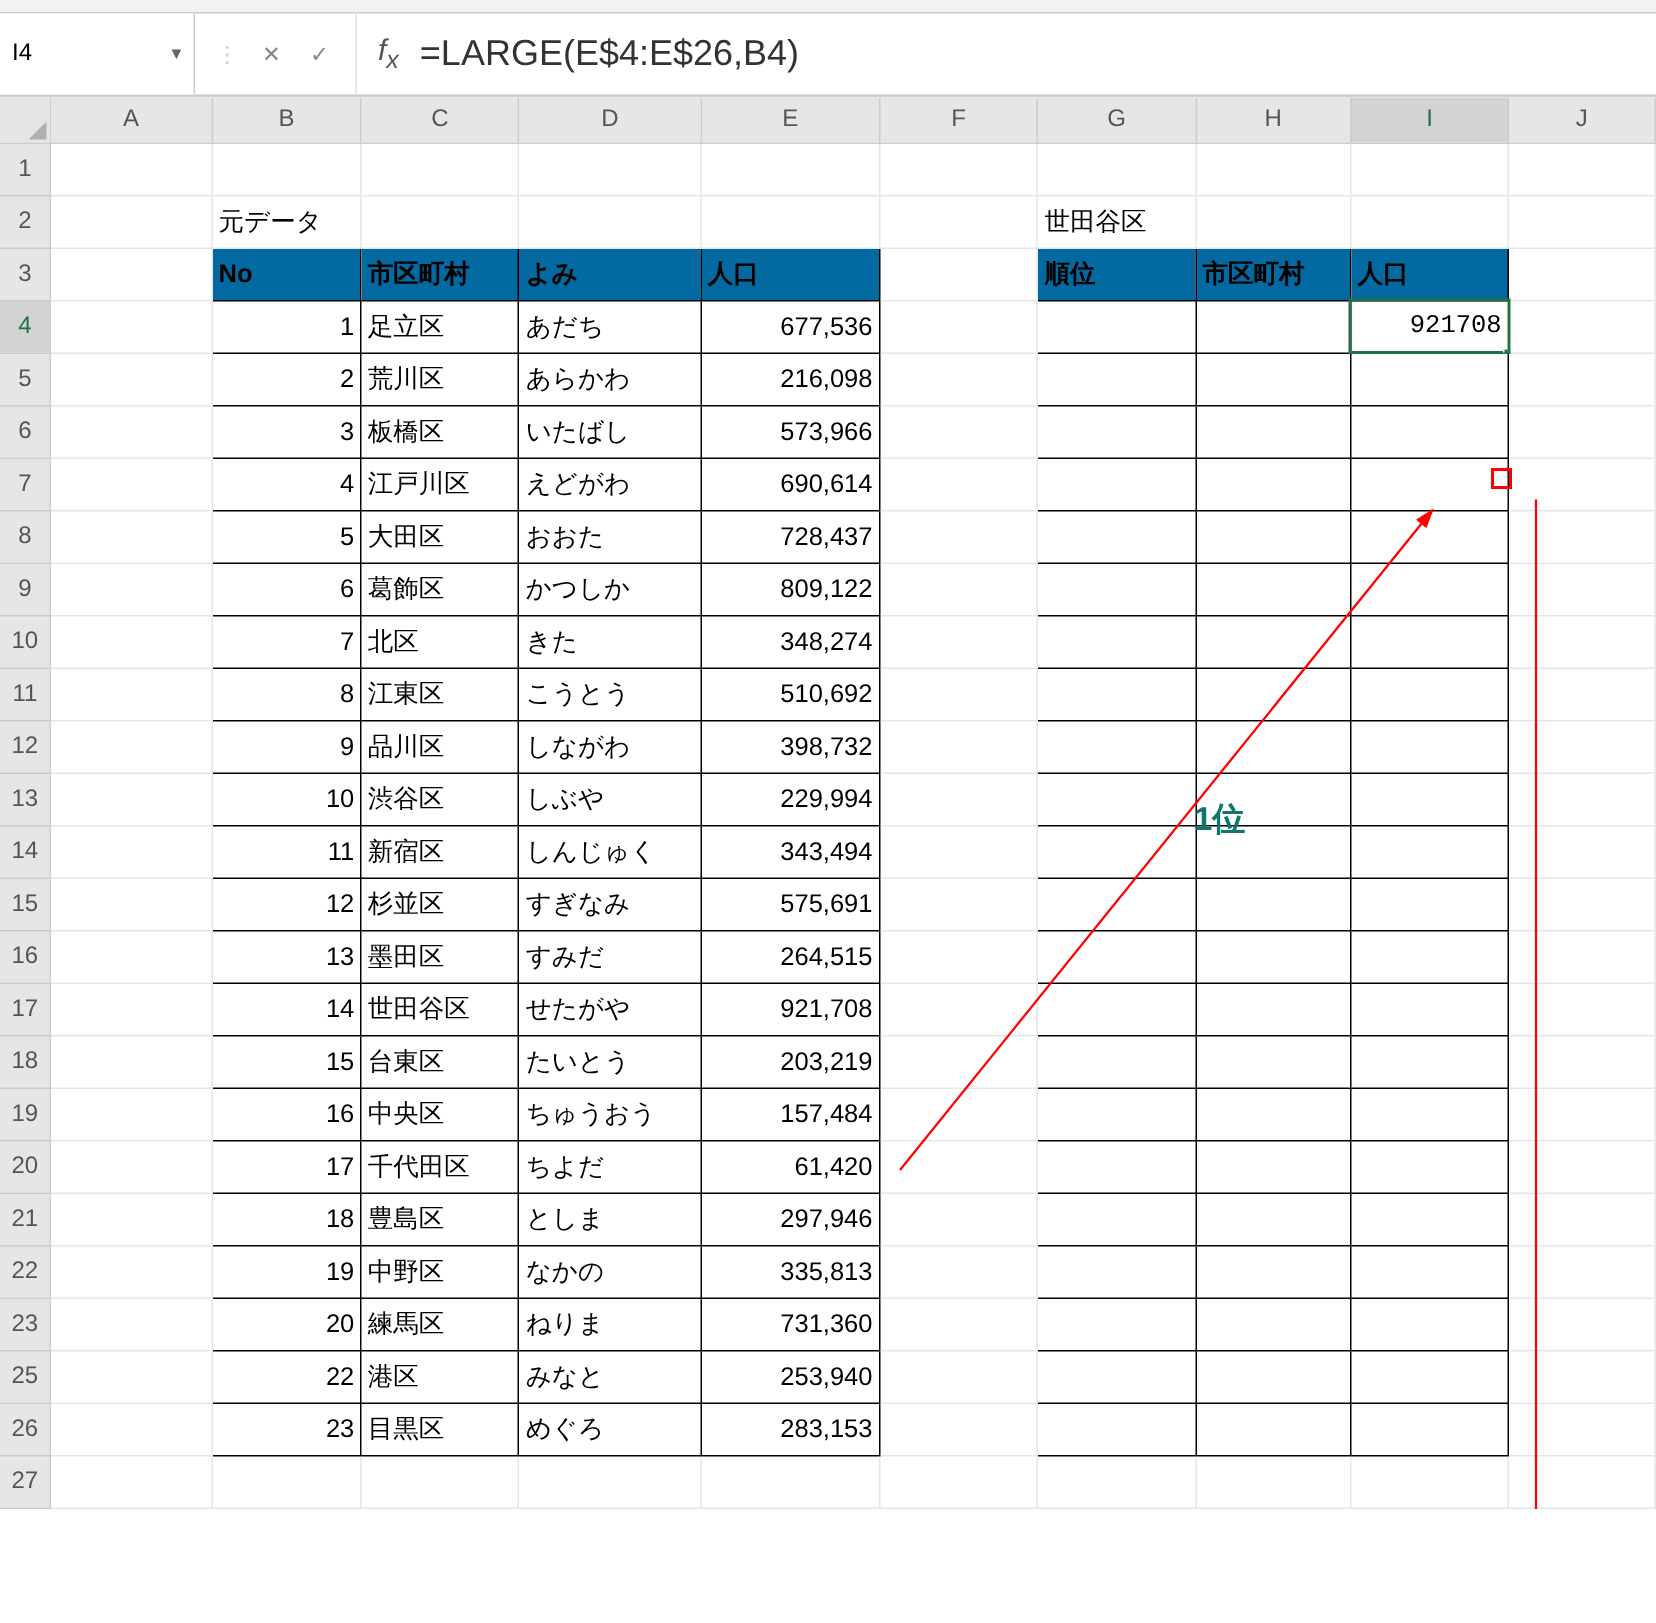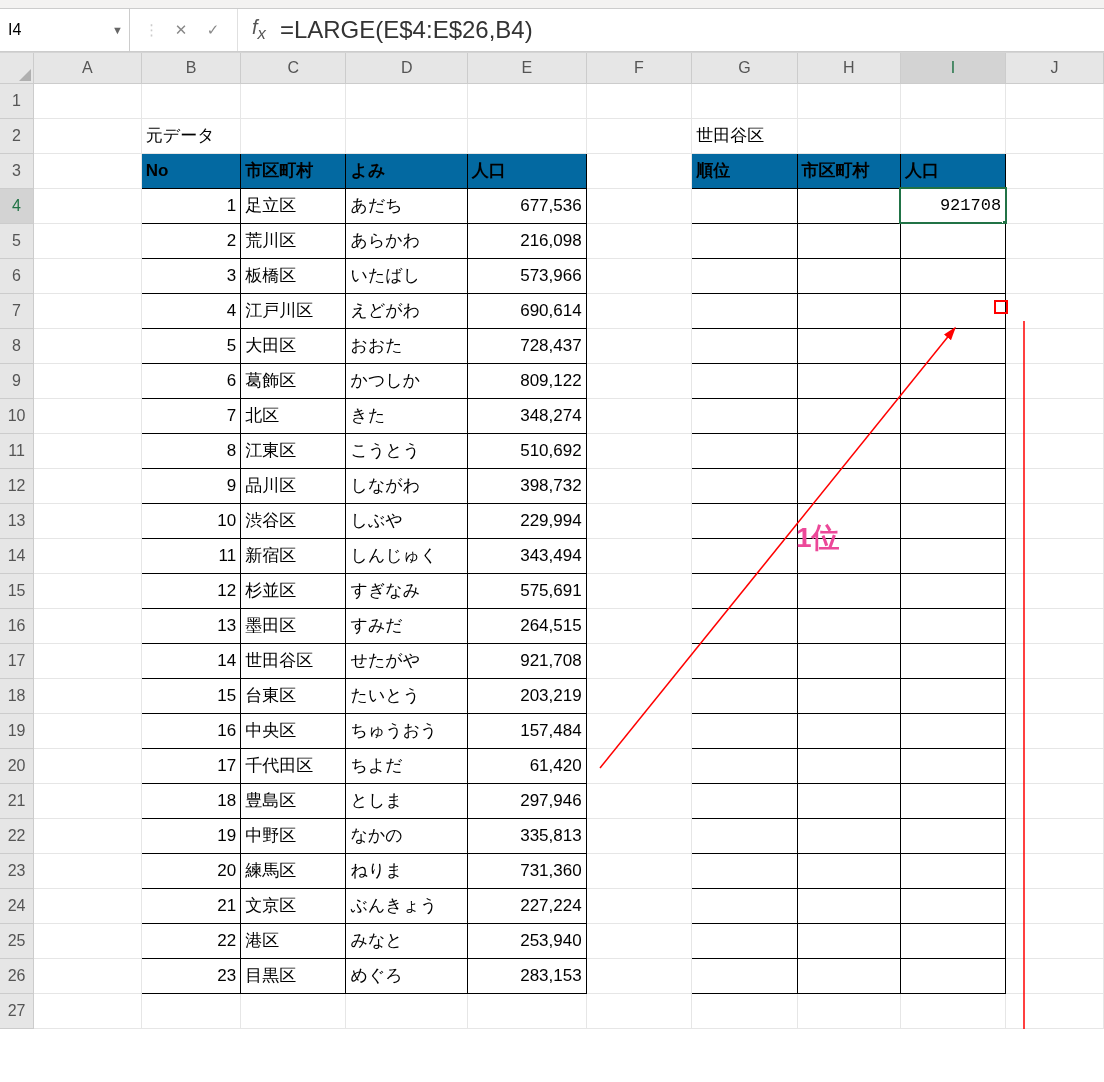--- a/index.html
+++ b/index.html
@@ -6,21 +6,21 @@
   body { font-family: "Meiryo", "Yu Gothic", sans-serif; font-size: 15px; background: #fff; color: #000; user-select: none; }
   
   .toolbar-bg {
     background: #f3f2f1;
     border-bottom: 1px solid #d4d4d4;
     padding-top: 8px;
   }
   .formula-bar {
     display: flex;
     align-items: center;
-    height: 44px;
+    height: 56px;
     background: #fff;
     border: 1px solid #ccc;
     border-left: none;
     border-right: none;
     margin: 0;
   }
   .name-box {
     width: 130px;
     height: 100%;
     display: flex;
@@ -107,21 +107,21 @@
   .fill-handle{
     position:absolute;
     right:-4px; bottom:-4px;
     width:7px;height:7px;
     background:#217346;
     border:1px solid #fff;
   }
   
   
   .overlay { position:absolute; top:0; left:0; pointer-events:none; }
-  .anno-text { position:absolute; color:#ec4899; font-weight:bold; font-size:28px;}
+  .anno-text { position:absolute; color:#0f766e; font-weight:bold; font-size:22px;}
   .arrow-line { stroke:#ff0000; stroke-width:1.5; fill:none;}
   .arrow-head { fill:#ff0000;}
   .anno-box { position:absolute; border:2px solid #ff0000; background:transparent;}
 </style>
 </head>
 <body>
 
 <div class="toolbar-bg">
   <div class="formula-bar">
     <div class="name-box">
@@ -462,33 +462,20 @@
           <td class="cell txt bordered">練馬区</td>
           <td class="cell txt bordered">ねりま</td>
           <td class="cell num bordered">731,360</td>
           <td class="cell"></td>
           <td class="cell bordered"></td>
           <td class="cell bordered"></td>
           <td class="cell bordered num"></td>
           <td class="cell"></td>
         </tr>
         <tr>
-          <th class="rowhead">24</th>
-          <td class="cell"></td>
-          <td class="cell num bordered">21</td>
-          <td class="cell txt bordered">文京区</td>
-          <td class="cell txt bordered">ぶんきょう</td>
-          <td class="cell num bordered">227,224</td>
-          <td class="cell"></td>
-          <td class="cell bordered"></td>
-          <td class="cell bordered"></td>
-          <td class="cell bordered num"></td>
-          <td class="cell"></td>
-        </tr>
-        <tr>
           <th class="rowhead">25</th>
           <td class="cell"></td>
           <td class="cell num bordered">22</td>
           <td class="cell txt bordered">港区</td>
           <td class="cell txt bordered">みなと</td>
           <td class="cell num bordered">253,940</td>
           <td class="cell"></td>
           <td class="cell bordered"></td>
           <td class="cell bordered"></td>
           <td class="cell bordered num"></td>

